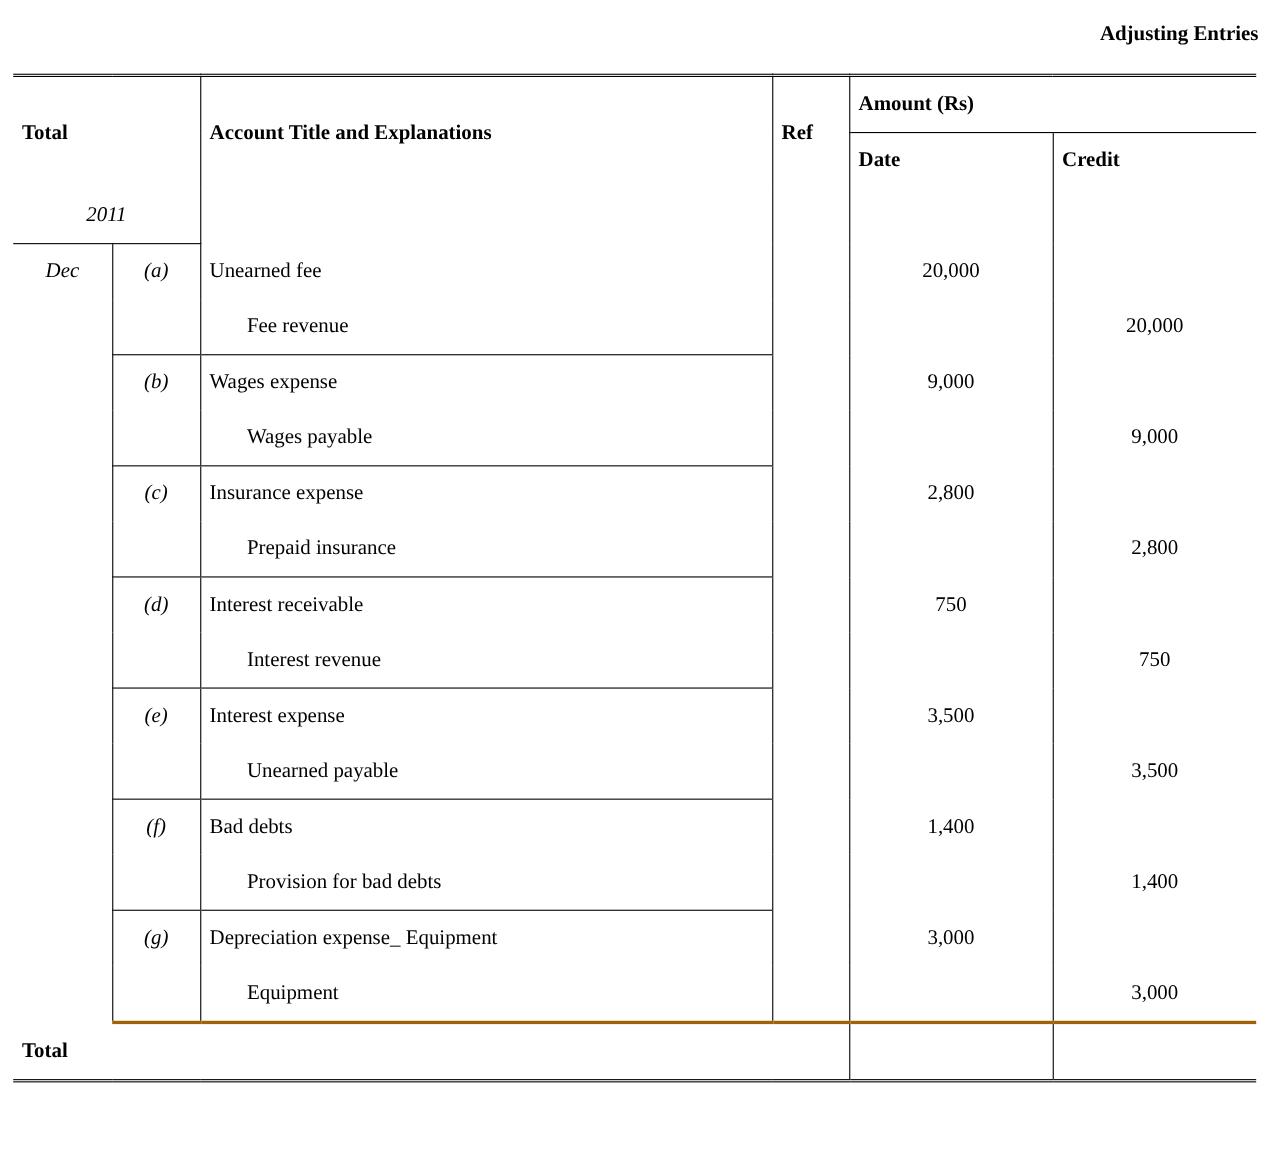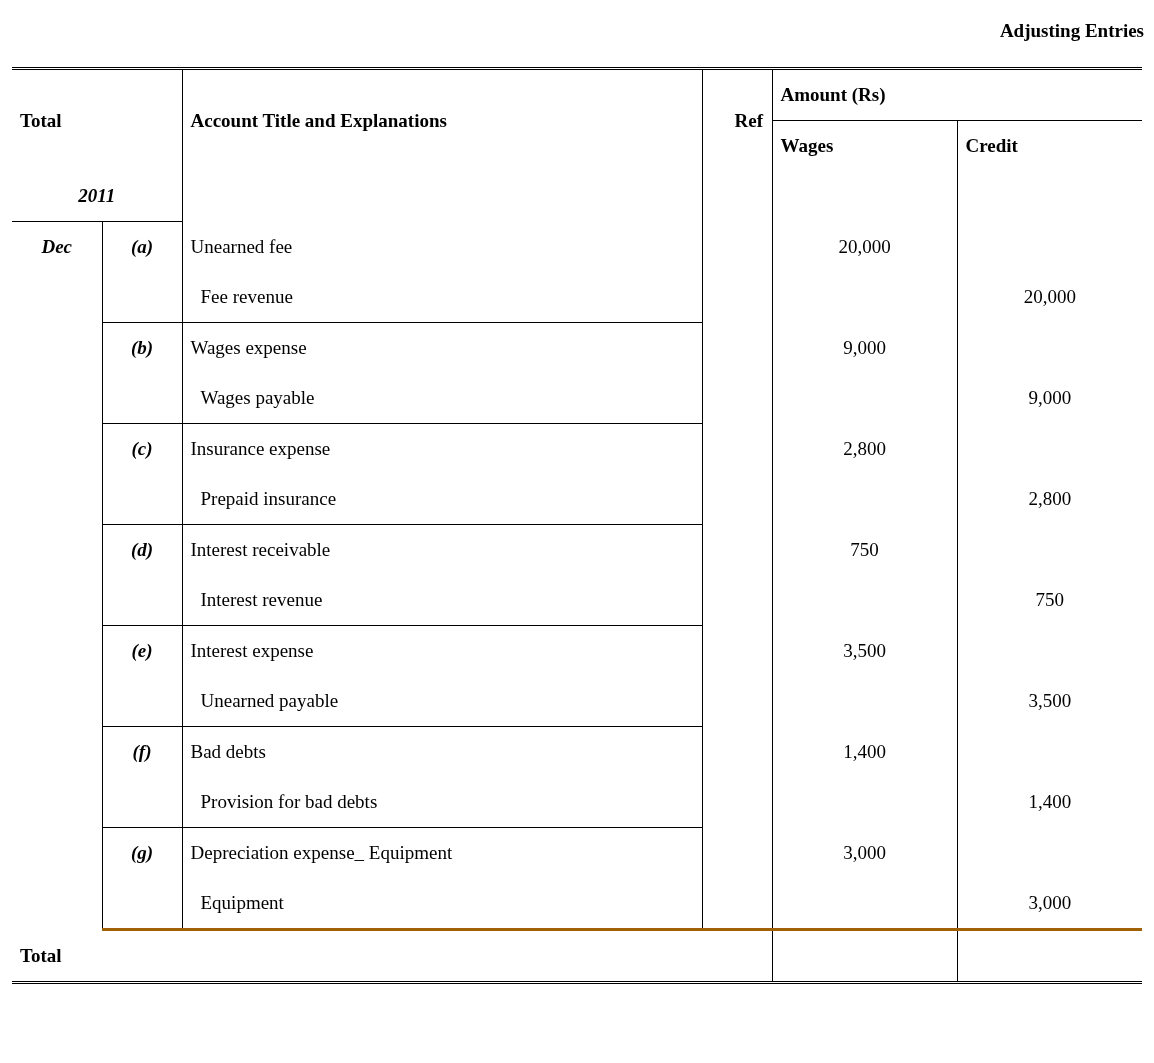--- a/index.html
+++ b/index.html
@@ -38,30 +38,30 @@
       border-right: 1px solid #000;
     }
     .tcell {
       padding: 14px 8px 14px 8px;
     }
     .hcell {
       text-align: left;
       font-weight: bold;
     }
     .indent {
-      padding-left: 18px;
+      padding-left: 42px;
     }
     .center {
       text-align: center;
     }
     .italic {
       font-style: italic;
     }
     .bold {
-      font-weight: bold;
+      font-weight: normal;
       text-align: center;
     }
     .year-row td {
       border-bottom: 1px solid #000;
     }
     .seg-top {
       border-top: 1px solid #000;
     }
   </style>
 </head>
@@ -80,30 +80,30 @@
   </colgroup>
 
   <tbody>
       <tr class="dbl-top">
     <td colspan="2" rowspan="2" class="vline-r hdr-row hcell" style="vertical-align:middle;">
       <div class="tcell">Total</div>
     </td>
     <td rowspan="2" class="vline-r hdr-row hcell" style="vertical-align:middle;">
       <div class="tcell">Account Title and Explanations</div>
     </td>
-    <td rowspan="2" class="vline-r hdr-row hcell" style="vertical-align:middle;padding-left:24px;">
+    <td rowspan="2" class="vline-r hdr-row hcell" style="vertical-align:middle;">
       <div class="tcell">Ref</div>
     </td>
     <td colspan="2" class="hcell" style="border-bottom:1px solid #000;">
       <div class="tcell">Amount (Rs)</div>
     </td>
   </tr>
   <tr>
     <td class="vline-r hdr-row hcell">
-      <div class="tcell">Wages</div>
+      <div class="tcell">Date</div>
     </td>
     <td class="hdr-row hcell">
       <div class="tcell">Credit</div>
     </td>
   </tr>
 
   <tr class="year-row">
     <td colspan="2" class="vline-r center bold italic">
       <div class="tcell">2011</div>
     </td>

